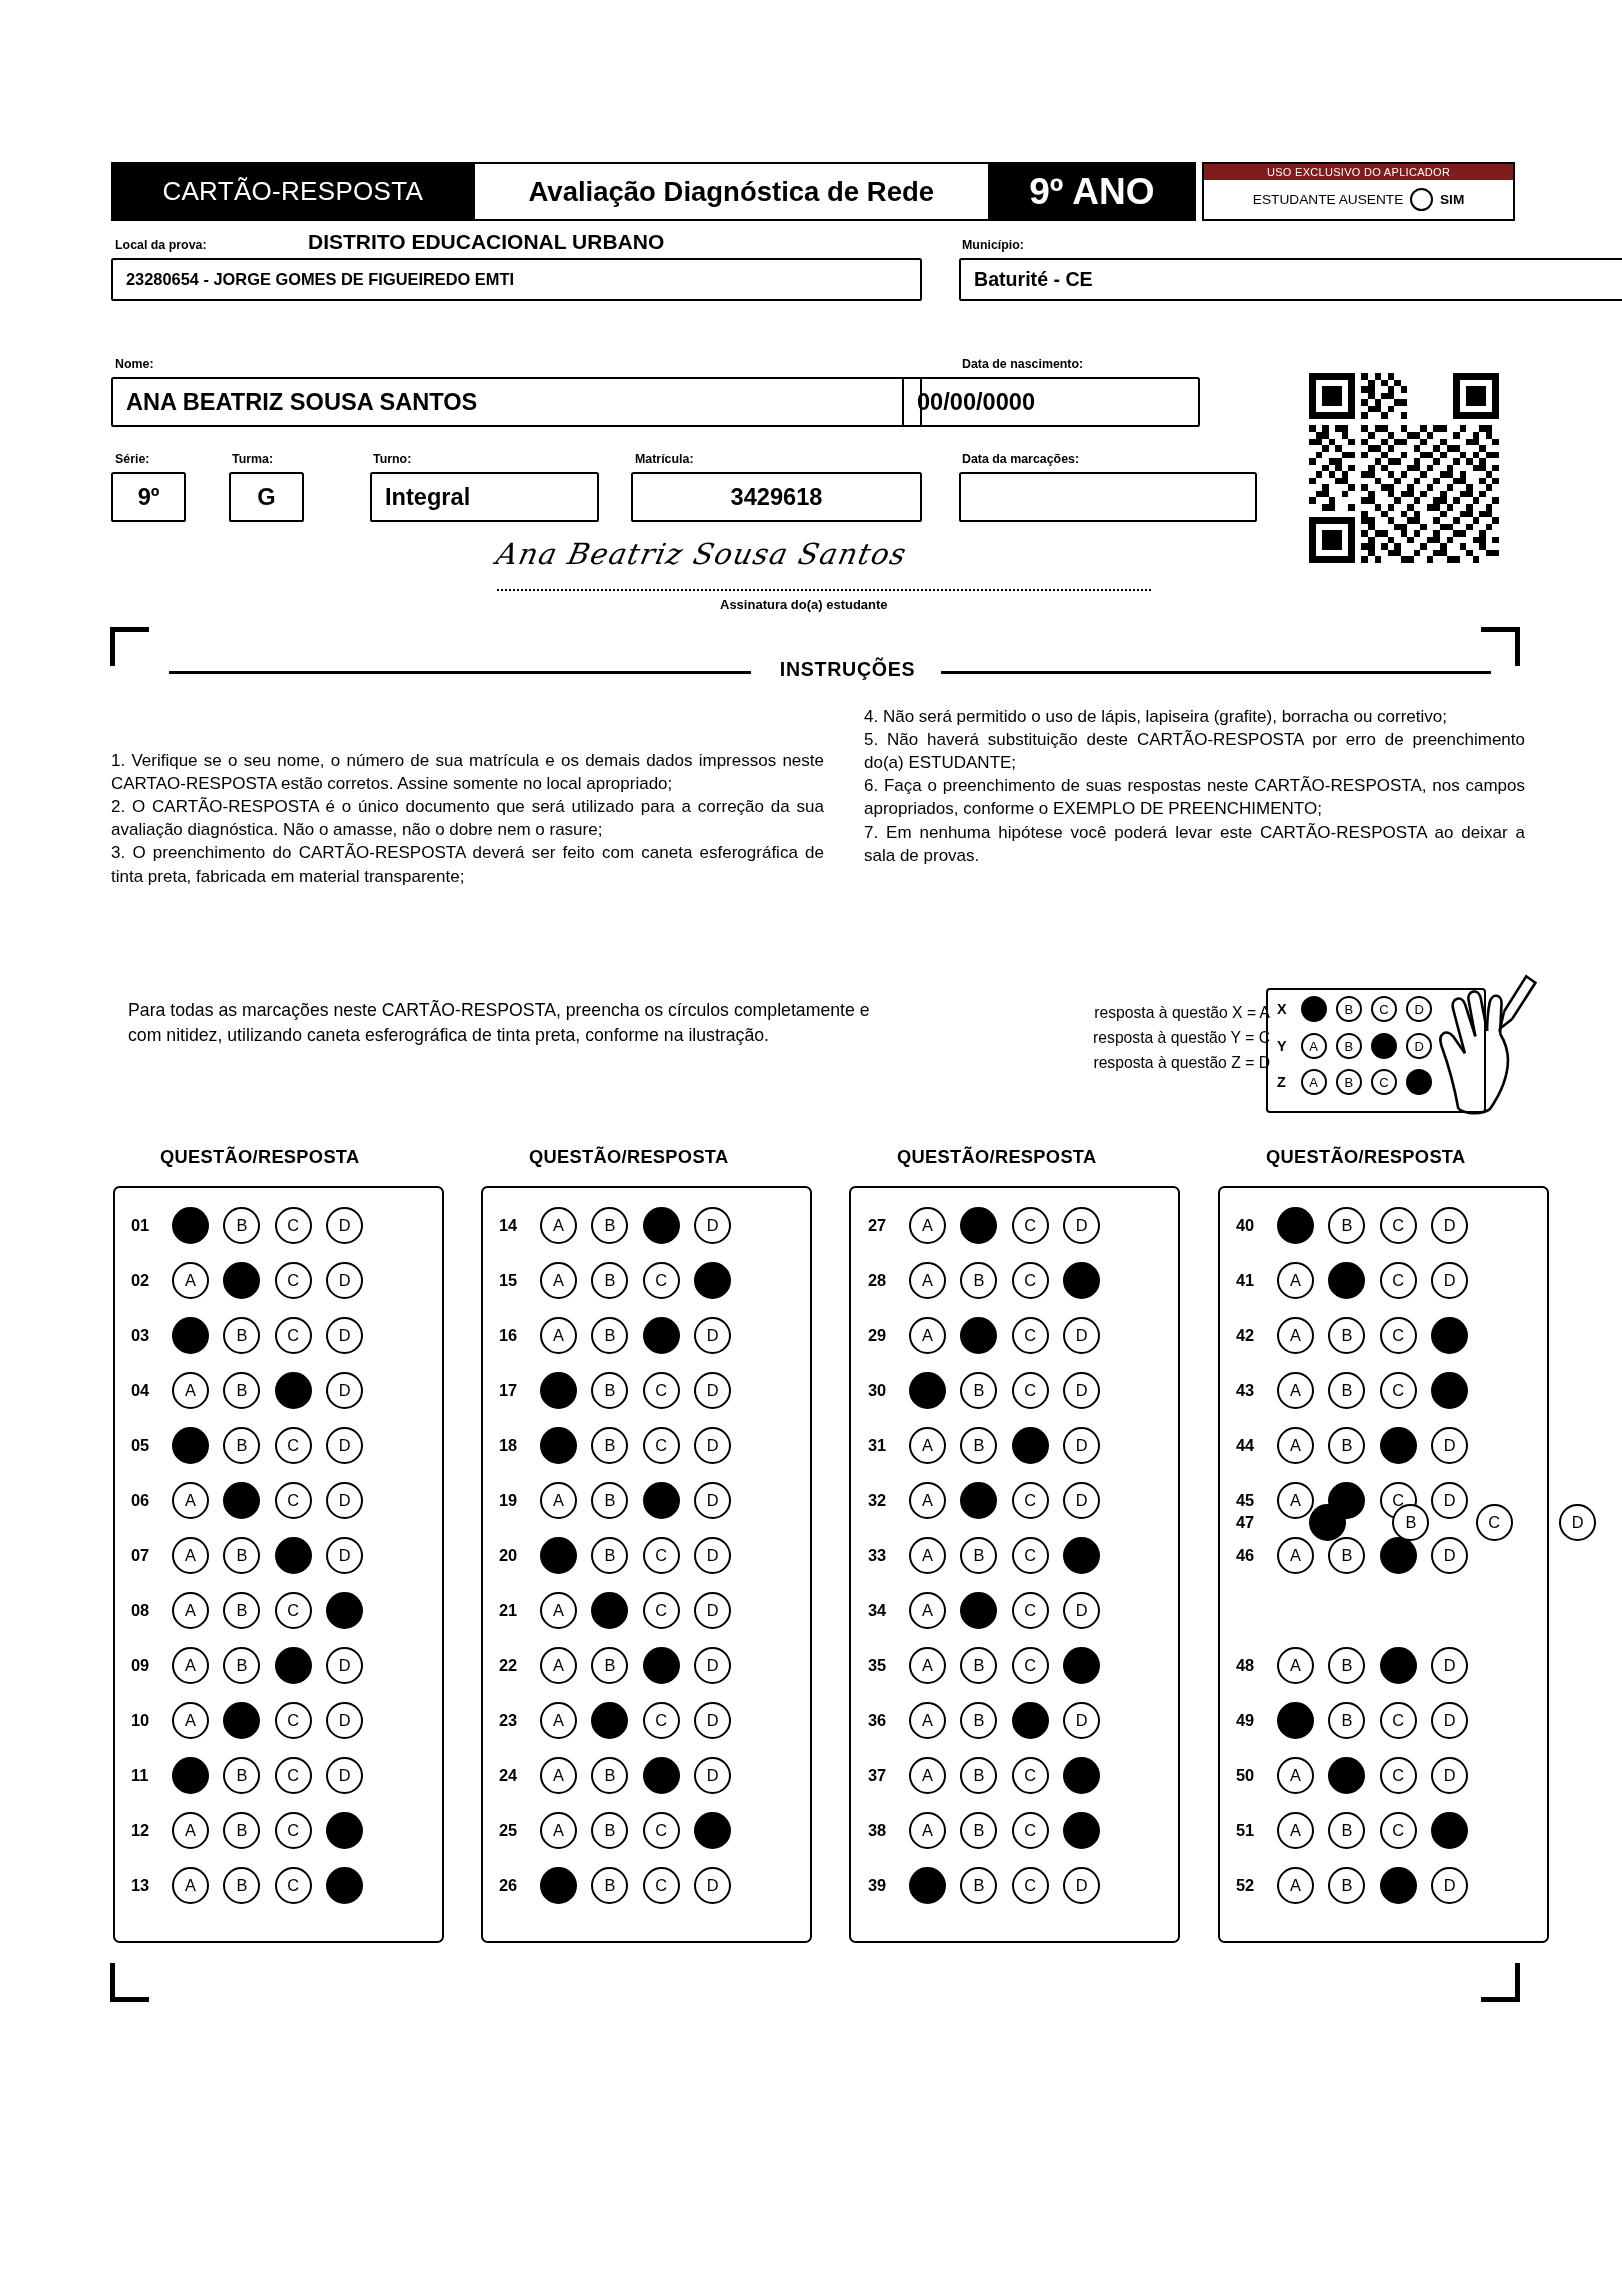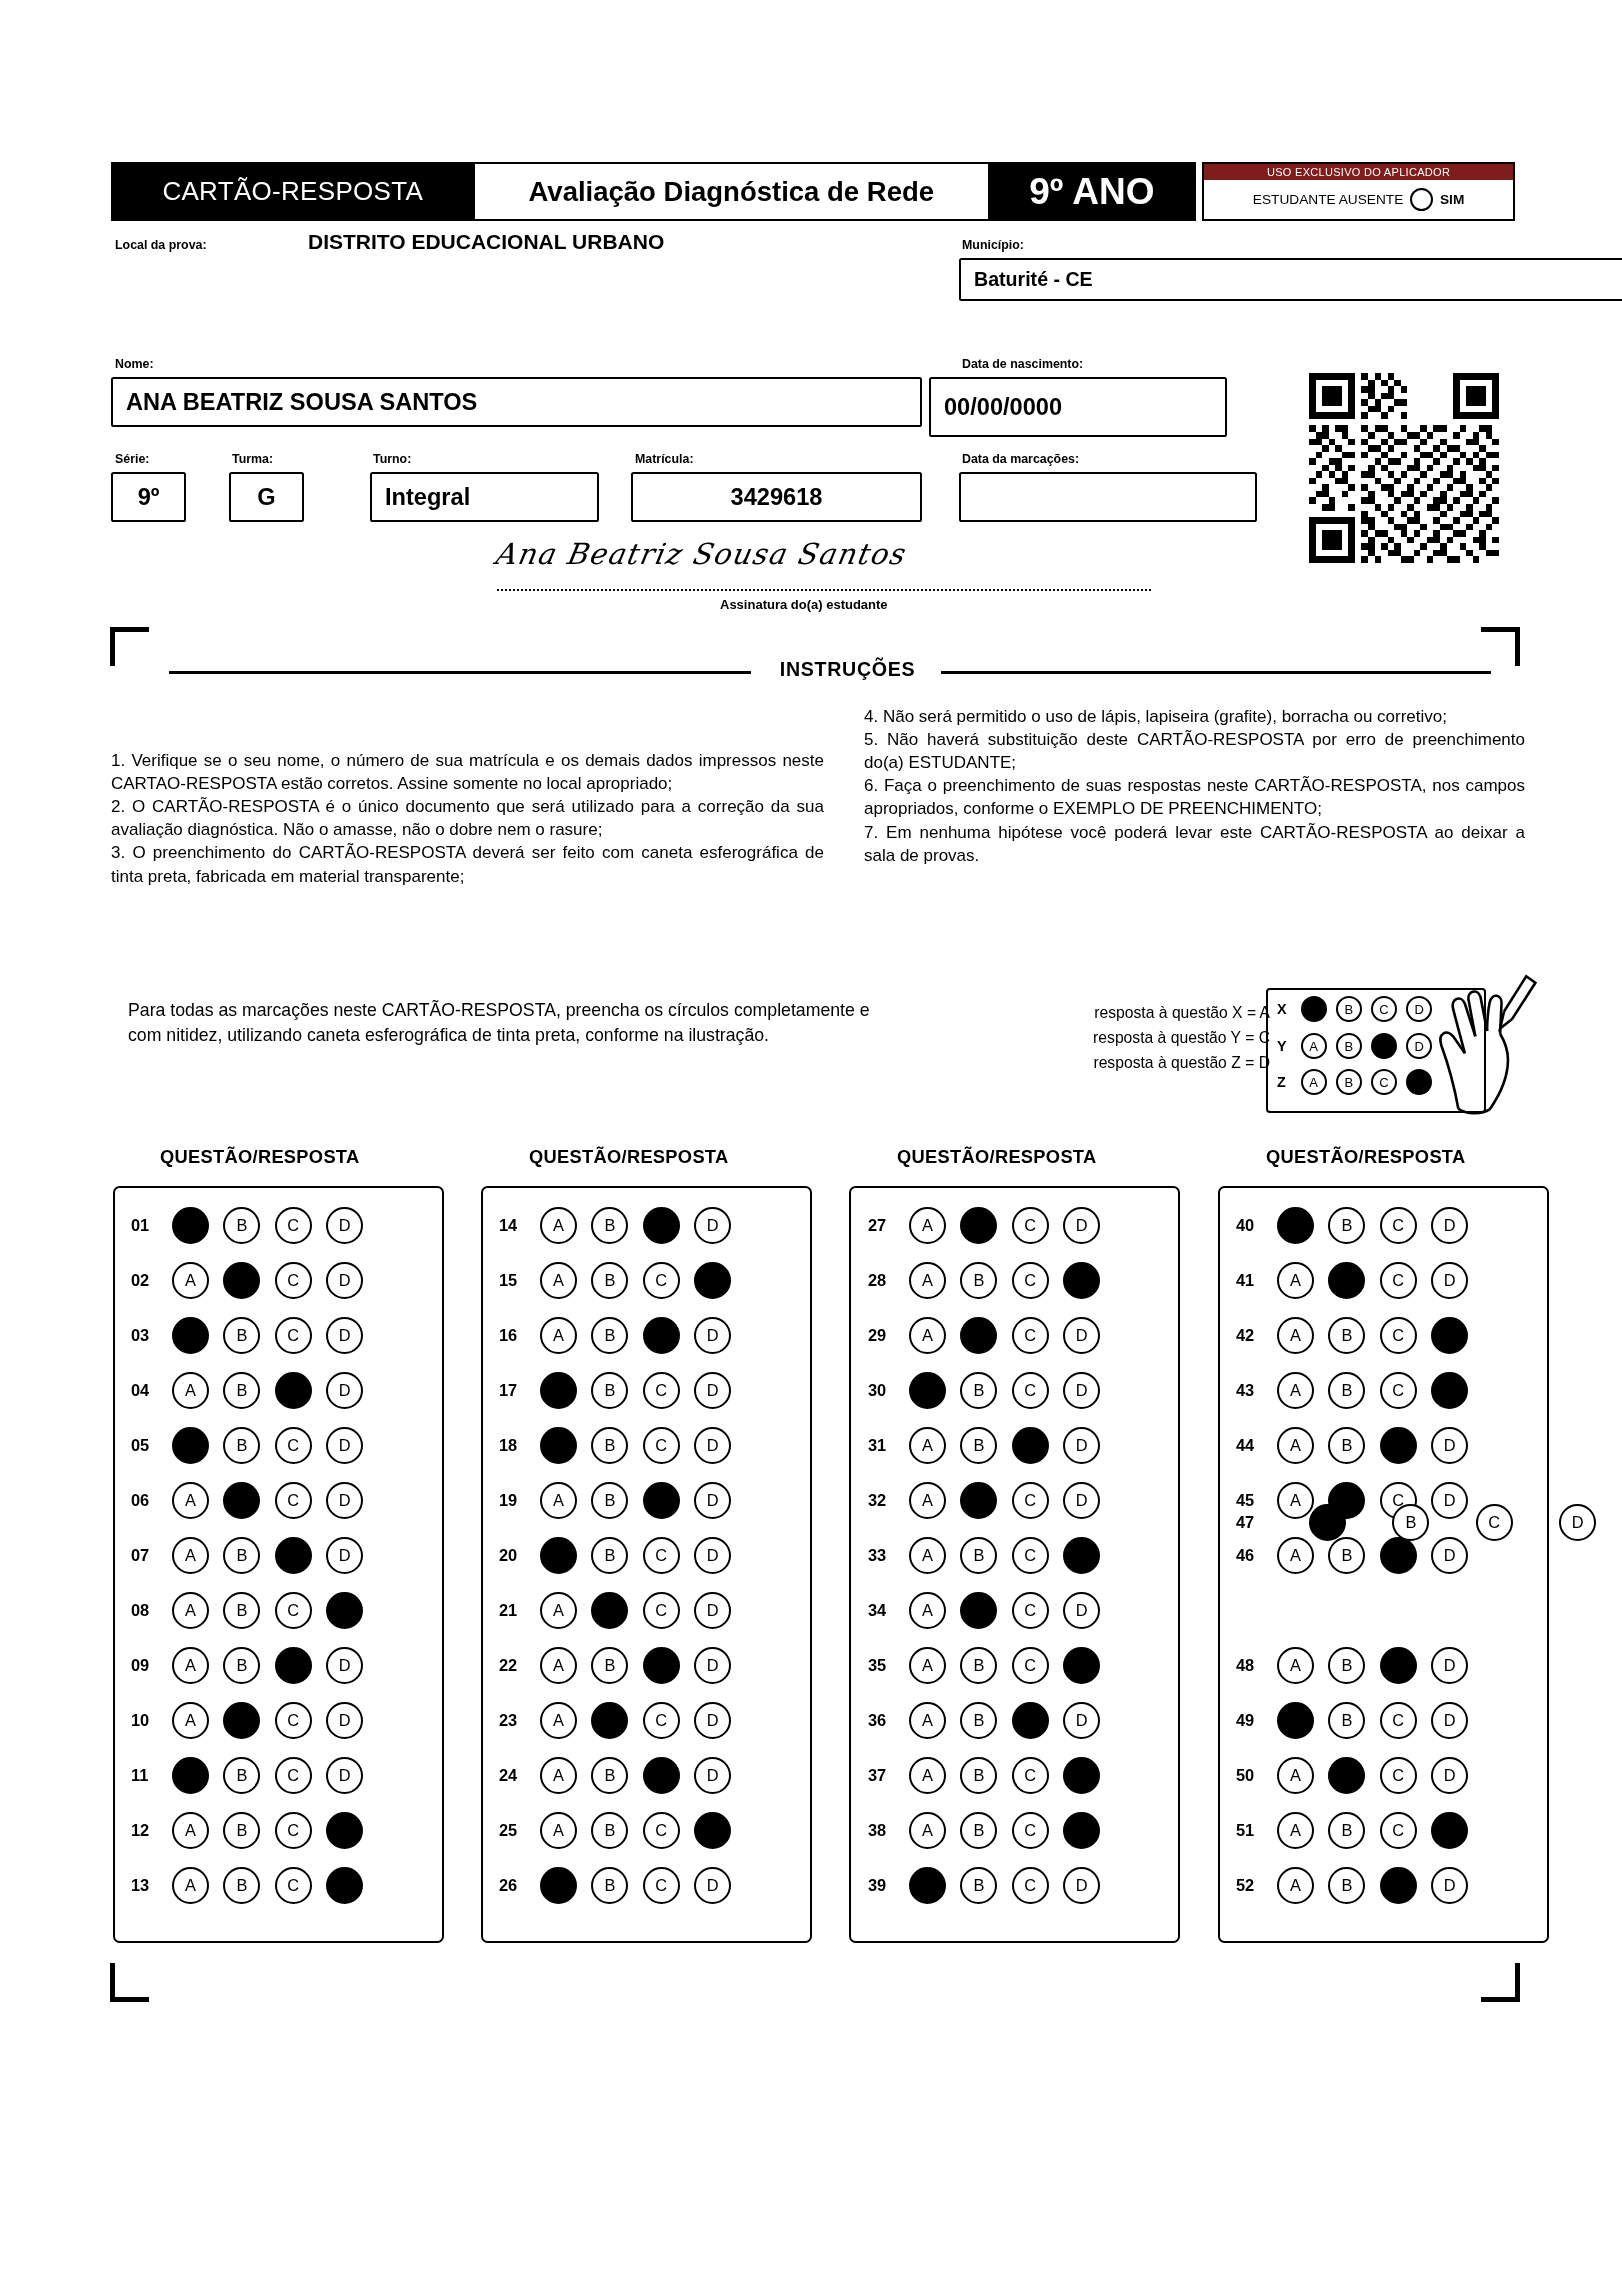--- a/index.html
+++ b/index.html
@@ -29,21 +29,21 @@
 
   #mun-label{position:absolute;left:962px;top:238px;}
   #mun-box{position:absolute;left:959px;top:258px;width:673px;height:43px;}
   #mun-box .fv{font-size:19.6px;}
 
   #nome-label{position:absolute;left:115px;top:357px;}
   #nome-box{position:absolute;left:111px;top:377px;width:811px;height:50px;}
   #nome-box .fv{font-size:23.6px;}
 
   #nasc-label{position:absolute;left:962px;top:357px;}
-  #nasc-box{position:absolute;left:929px;top:377px;width:298px;height:60px;text-align:right;}
+  #nasc-box{position:absolute;left:902px;top:377px;width:298px;height:50px;text-align:right;}
   #nasc-box .fv{font-size:23.6px;}
 
   #serie-label{position:absolute;left:115px;top:452px;}
   #serie-box{position:absolute;left:111px;top:472px;width:75px;height:50px;justify-content:center;padding-left:0;}
   #serie-box .fv{font-size:23.6px;}
 
   #turma-label{position:absolute;left:232px;top:452px;}
   #turma-box{position:absolute;left:229px;top:472px;width:75px;height:50px;justify-content:center;padding-left:0;}
   #turma-box .fv{font-size:23.6px;}
 
@@ -119,20 +119,23 @@
       <div class="hdr-right-bot">
         <span>ESTUDANTE AUSENTE</span>
         <span class="circle-empty"></span>
         <span style="font-weight:bold;">SIM</span>
       </div>
     </div>
   </div>
 
   <div class="lbl" id="local-label">Local da prova:</div>
   <div id="local-name">DISTRITO EDUCACIONAL URBANO</div>
+  <div class="field" id="local-box">
+    <span class="fv">23280654 - JORGE GOMES DE FIGUEIREDO EMTI</span>
+  </div>
 
   <div class="lbl" id="mun-label">Município:</div>
   <div class="field" id="mun-box">
     <span class="fv">Baturité - CE</span>
   </div>
 
   <div class="lbl" id="nome-label">Nome:</div>
   <div class="field" id="nome-box">
     <span class="fv">ANA BEATRIZ SOUSA SANTOS</span>
   </div>

